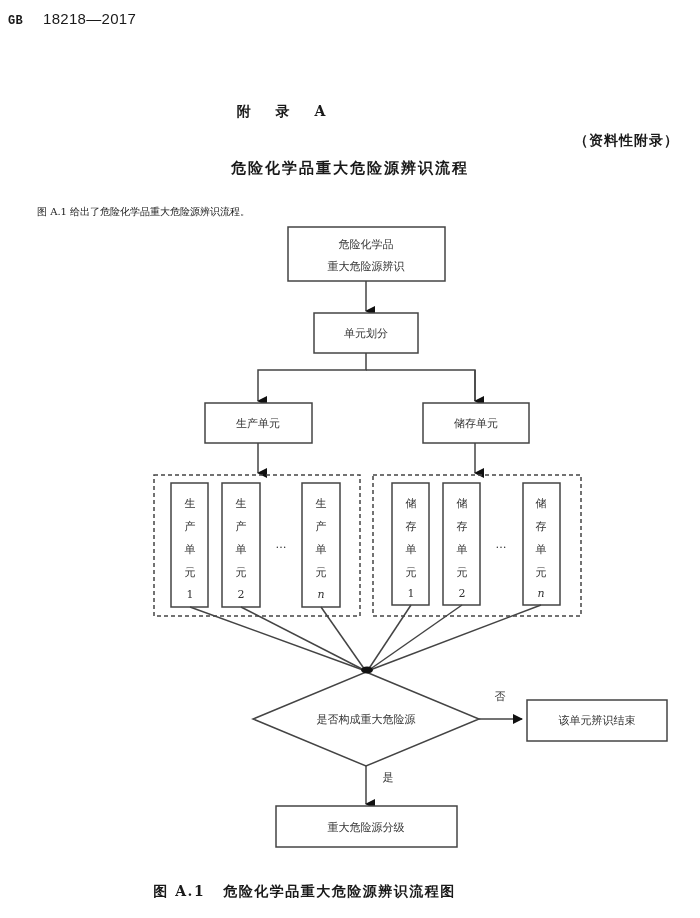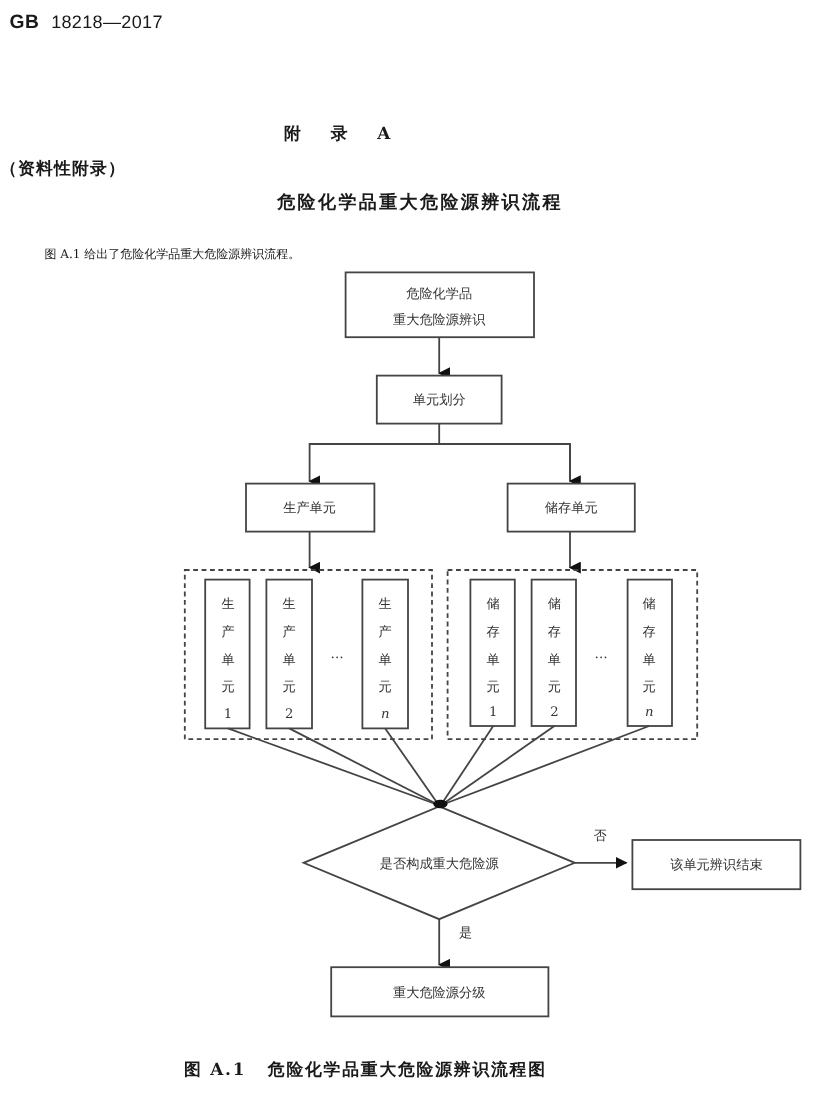--- a/index.html
+++ b/index.html
@@ -1,23 +1,23 @@
 <!DOCTYPE html>
 <html><head>
 <meta charset="utf-8">
 <style>
   html, body { margin: 0; padding: 0; background: #ffffff; }
   body { width: 700px; height: 918px; position: relative; overflow: hidden;
          font-family: "DejaVu Serif", serif; color: #1a1a1a; }
   .std-code { position: absolute; left: 8px; top: 10px; font-size: 15px;
               font-family: "Liberation Sans", sans-serif; letter-spacing: 0.3px; }
-  .std-code b { font-family: Liberation Sans, sans-serif; font-weight: bold; font-size: 16px; margin-right: 10px; }
+  .std-code b { font-family: Liberation Mono, monospace; font-weight: bold; font-size: 12px; margin-right: 20px; }
   .appendix-title { position: absolute; left: 0; width: 572px; top: 103px; text-align: center;
                     font-weight: bold; font-size: 14px; letter-spacing: 10px; }
-  .appendix-sub { position: absolute; left: 0; width: 679px; top: 132px; text-align: left;
+  .appendix-sub { position: absolute; left: 0; width: 679px; top: 132px; text-align: right;
                   font-weight: bold; font-size: 14px; letter-spacing: 1px; }
   .appendix-heading { position: absolute; left: 0; width: 700px; top: 159px; text-align: center;
                       font-weight: bold; font-size: 15px; letter-spacing: 2px; }
   .intro { position: absolute; left: 37px; top: 205px; font-size: 10px; }
   .caption { position: absolute; left: 0; width: 609px; top: 883px; text-align: center;
              font-weight: bold; font-size: 14px; letter-spacing: 1.5px; }
   .caption .num { margin-right: 18px; }
   svg.flow { position: absolute; left: 0; top: 0; }
   svg text { font-family: "DejaVu Serif", serif; fill: #333; }
 </style>

